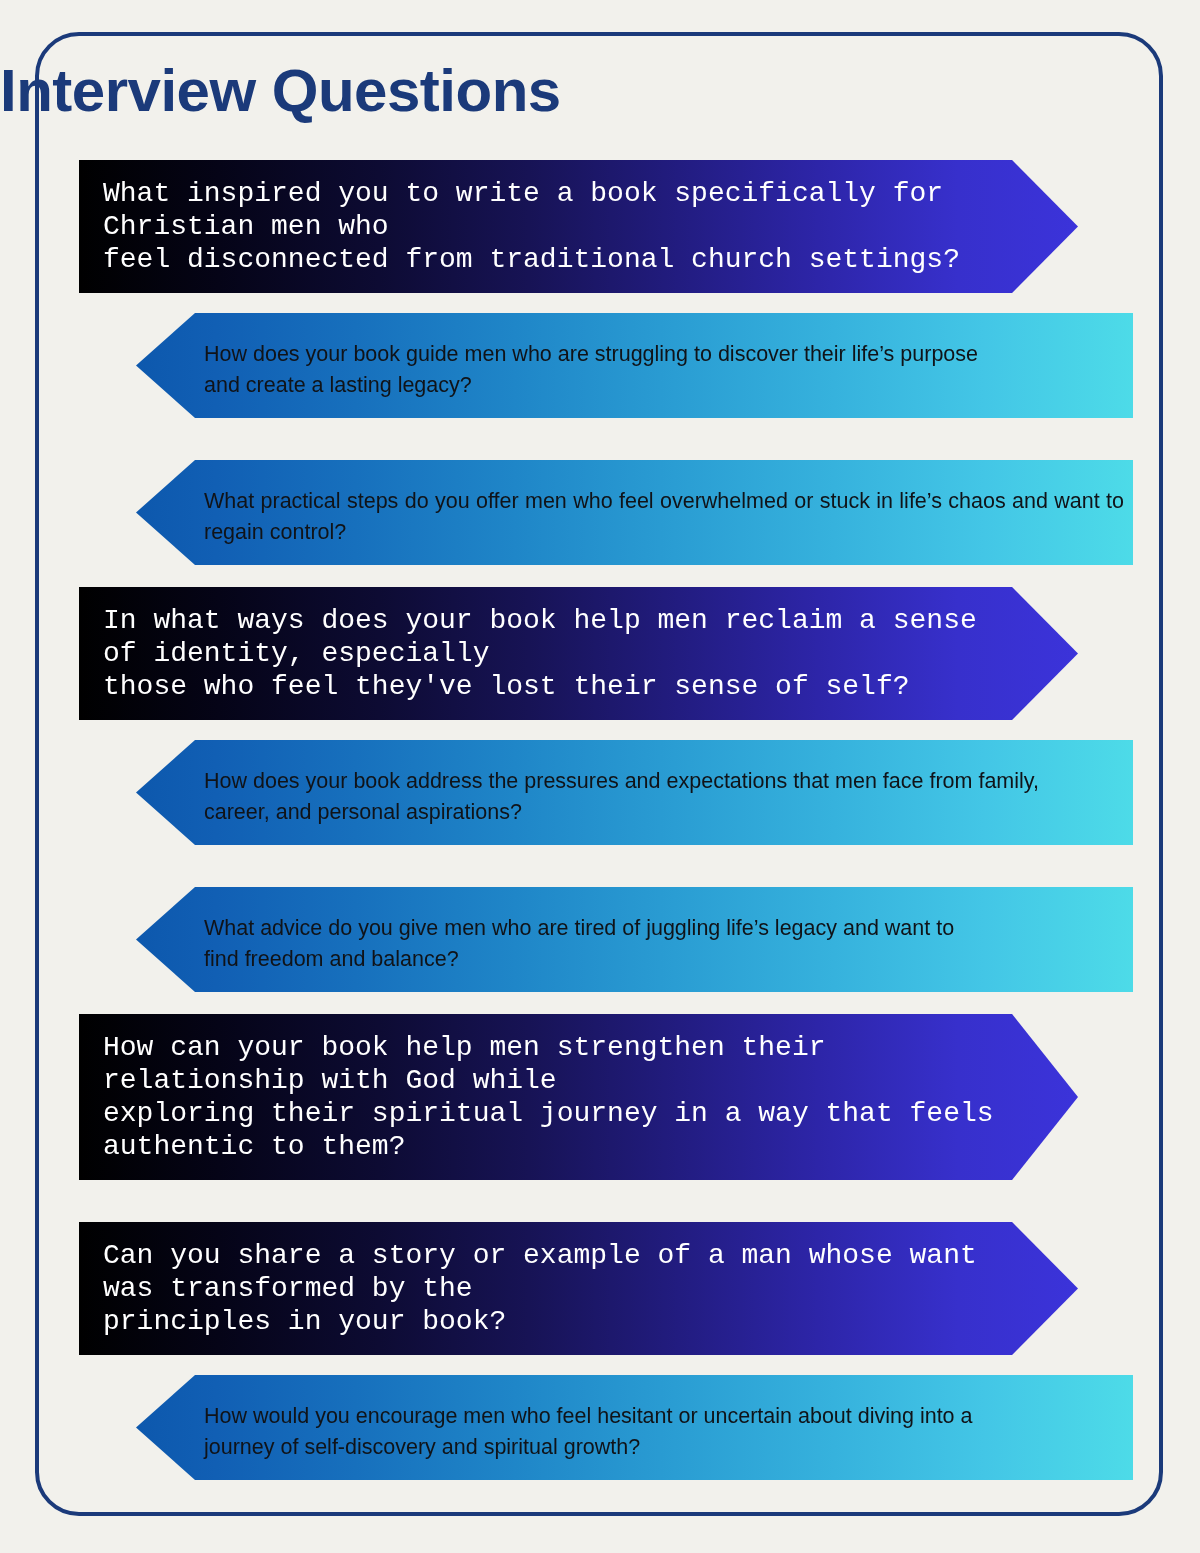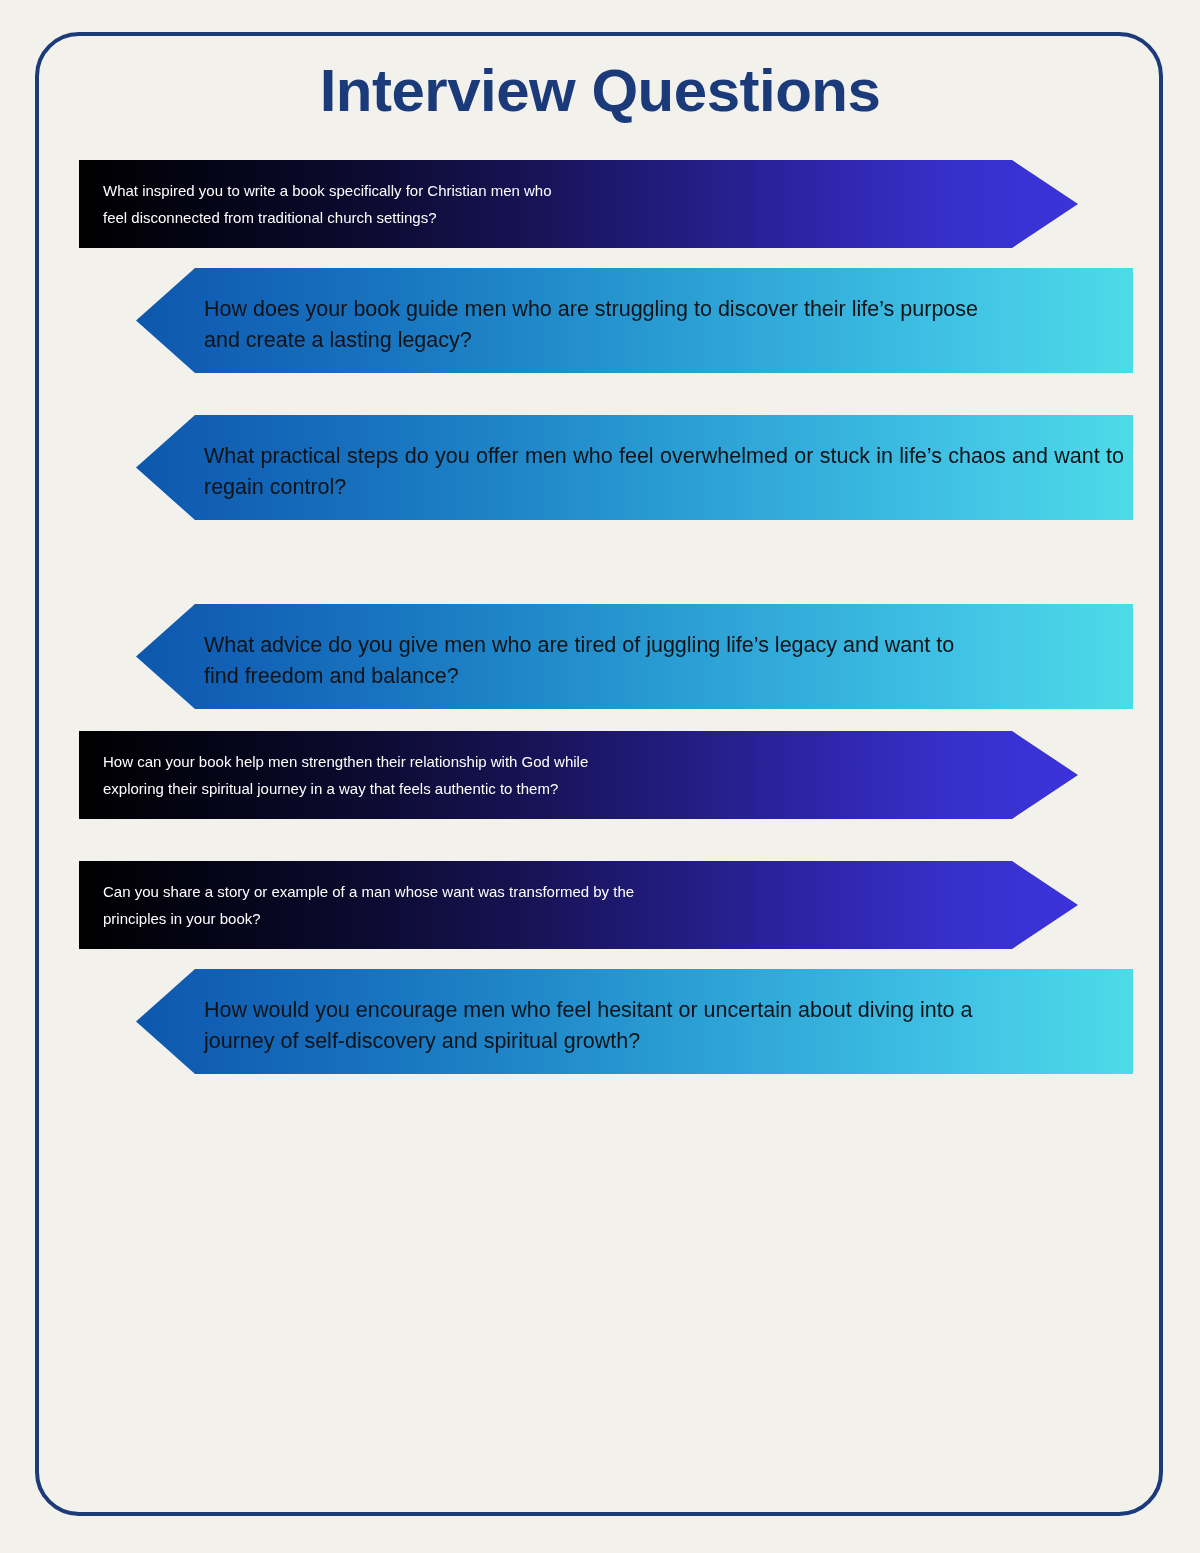--- a/index.html
+++ b/index.html
@@ -24,21 +24,21 @@
     border: 4px solid #1b3a7a;
     border-radius: 44px;
     box-sizing: border-box;
   }
 
   #page-title {
     position: absolute;
     left: 0;
     top: 58px;
     width: 1200px;
-    text-align: center;
+    text-align: left;
     font-size: 60px;
     font-weight: 700;
     letter-spacing: -0.5px;
     color: #1b3a7a;
     line-height: 1.1;
   }
 
   #questions-list {
     position: absolute;
     left: 0;
@@ -66,23 +66,24 @@
         #3730cc 88%,
         #3b33da 100%);
     -webkit-clip-path: polygon(0 0, 93.4% 0, 100% 50%, 93.4% 100%, 0 100%);
     clip-path: polygon(0 0, 93.4% 0, 100% 50%, 93.4% 100%, 0 100%);
     color: #ffffff;
     box-sizing: border-box;
   }
   .banner.dark .banner-text {
     width: 910px;
     padding: 17px 0 17px 24px;
-    font-size: 15px;
-    line-height: 27px;
+    font-size: 28px;
+    line-height: 33px;
     color: #ffffff;
+    font-family: Liberation Mono, monospace;
   }
 
   
   .banner.light {
     position: relative;
     margin-left: 136px;
     width: 997px;
     background: linear-gradient(90deg,
         #0d58ad 0%,
         #115fb4 8%,
@@ -135,21 +136,33 @@
       </div>
     </div>
     <div style="height: 22px;"></div>
     <div style="height: 20px;"></div>
     <div class="question-row">
       <div class="banner light">
         <div class="banner-text justify">What practical steps do you offer men who feel overwhelmed or stuck in life’s chaos and want to regain control?</div>
       </div>
     </div>
     <div style="height: 22px;"></div>
+    <div class="question-row">
+      <div class="banner dark">
+        <div class="banner-text">In what ways does your book help men reclaim a sense of identity, especially
+those who feel they've lost their sense of self?</div>
+      </div>
+    </div>
     <div style="height: 20px;"></div>
+    <div class="question-row">
+      <div class="banner light">
+        <div class="banner-text">How does your book address the pressures and expectations that men face from family,
+career, and personal aspirations?</div>
+      </div>
+    </div>
     <div style="height: 22px;"></div>
     <div style="height: 20px;"></div>
     <div class="question-row">
       <div class="banner light">
         <div class="banner-text">What advice do you give men who are tired of juggling life’s legacy and want to
 find freedom and balance?</div>
       </div>
     </div>
     <div style="height: 22px;"></div>
     <div class="question-row">

